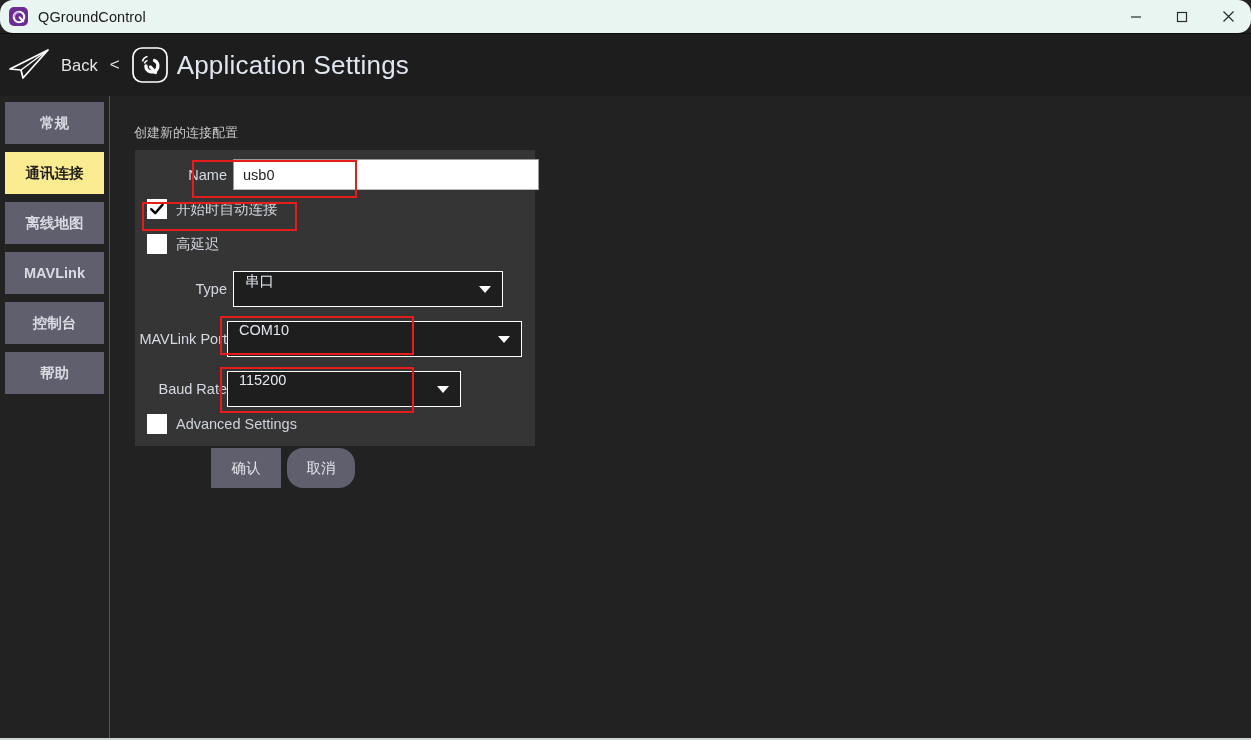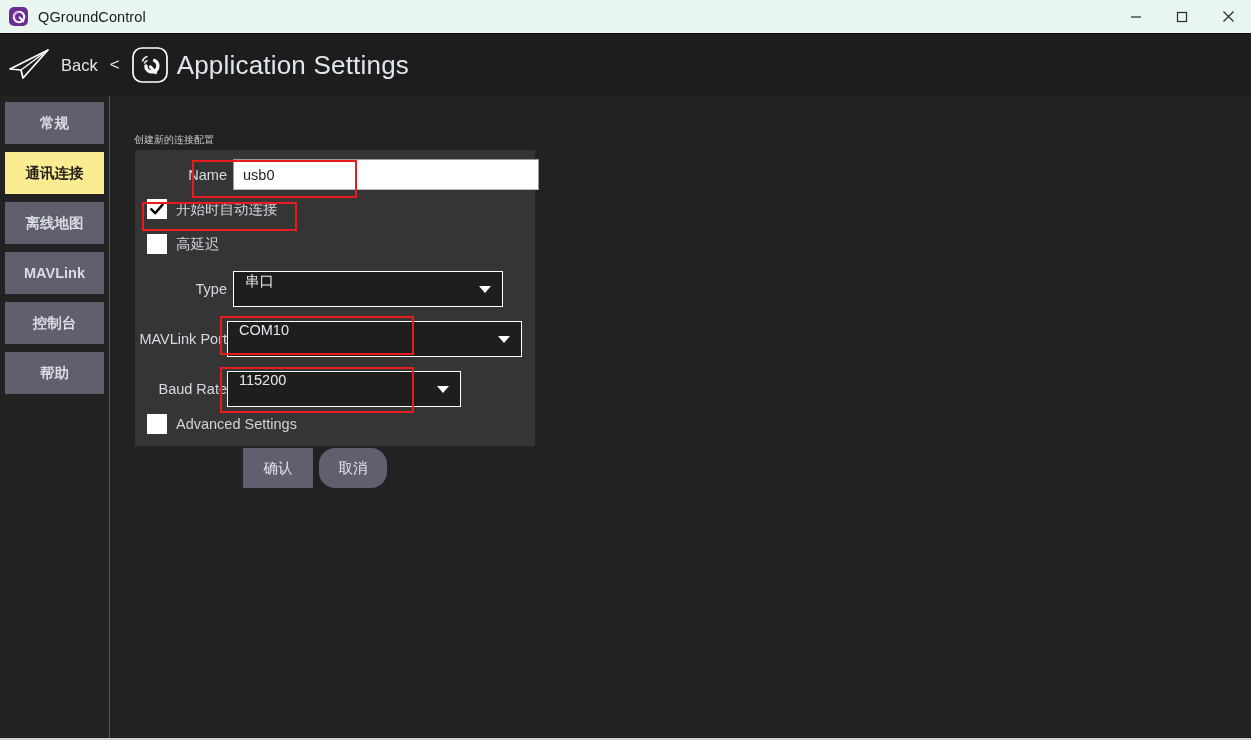--- a/index.html
+++ b/index.html
@@ -8,21 +8,21 @@
     font-family: "Liberation Sans", sans-serif;
     background: #222222;
     overflow: hidden;
   }
 
   
   .titlebar {
     position: absolute; left: 0; top: 0;
     width: 1251px; height: 33px;
     background: #e8f5f1;
-    display: flex; align-items: center;
+    display: flex; align-items: center; border-radius: 13px;
   }
   .app-icon {
     width: 19px; height: 19px;
     margin-left: 9px; margin-right: 10px;
     border-radius: 5px;
     background: #6b2d91;
     display: flex; align-items: center; justify-content: center;
     flex: none;
   }
   .app-icon svg { display: block; }
@@ -93,22 +93,22 @@
     color: #201f1a;
   }
   .side-divider {
     position: absolute; left: 109px; top: 0;
     width: 1px; height: 643px; background: #555555;
   }
 
   
   .content { position: absolute; left: 109px; top: 0; right: 0; bottom: 0; }
   .section-title {
-    position: absolute; left: 25px; top: 37px;
-    font-size: 10px; color: #c8c8c8;
+    position: absolute; left: 25px; top: 28px;
+    font-size: 13px; color: #c8c8c8;
   }
   .form-panel {
     position: absolute; left: 26px; top: 54px;
     width: 400px; height: 296px;
     background: #353535;
   }
   .row {
     position: absolute; left: 0;
     display: flex; align-items: center;
   }
@@ -158,21 +158,21 @@
   }
 
   
   .btn-row { position: absolute; left: 26px; top: 352px; display: flex; }
   .btn {
     background: #5f5f6d; color: #e2e4ea;
     font-size: 14.5px;
     display: flex; align-items: center; justify-content: center;
     cursor: pointer;
   }
-  .btn-ok   { width: 70px; height: 40px; margin-left: 108px; }
+  .btn-ok   { width: 70px; height: 40px; margin-left: 76px; }
   .btn-cancel { width: 68px; height: 40px; margin-left: 6px; border-radius: 16px; }
 
   
   .anno {
     position: absolute;
     border: 2px solid #e71d1d;
     pointer-events: none;
     z-index: 40;
   }
 

